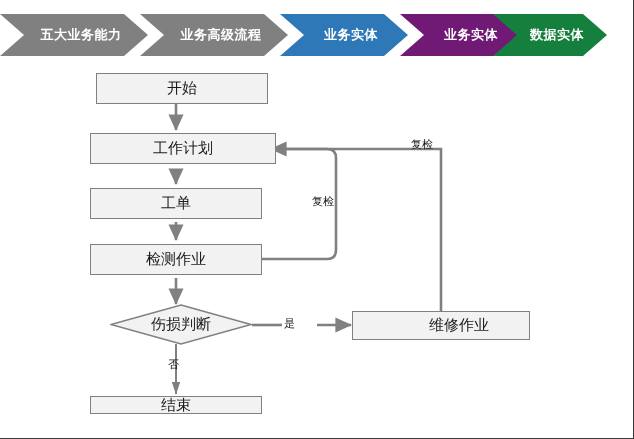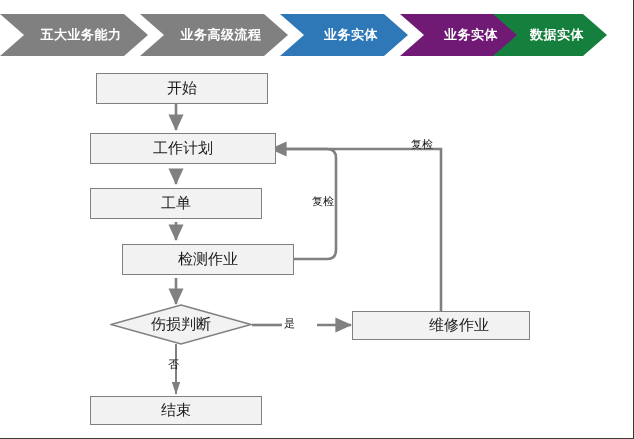--- a/index.html
+++ b/index.html
@@ -167,36 +167,36 @@
     </div>
 
     <div class="node" style="left:90px; top:133px; width:186px; height:31px;">
       <span>工作计划</span>
     </div>
 
     <div class="node" style="left:90px; top:188px; width:172px; height:31px;">
       <span>工单</span>
     </div>
 
-    <div class="node" style="left:90px; top:244px; width:172px; height:31px;margin-left:32px;">
+    <div class="node" style="left:90px; top:244px; width:172px; height:31px;">
       <span>检测作业</span>
     </div>
 
     <div class="diamond-wrap" style="left:110px; top:304px; width:142px; height:41px;text-align:center;">
       <svg width="142" height="41" viewBox="0 0 142 41" style="position:absolute;left:0;top:0;">
         <polygon points="71,1 141,20.5 71,40 1,20.5" fill="#f2f2f2" stroke="#808080" stroke-width="1.5"></polygon>
       </svg>
       <span class="diamond-label">伤损判断</span>
     </div>
 
     <div class="node" style="left:352px; top:311px; width:178px; height:29px;padding-left:36px;">
       <span>维修作业</span>
     </div>
 
-    <div class="node" style="left:90px; top:396px; width:172px; height:29px;">
+    <div class="node" style="left:90px; top:396px; width:172px; height:18px;">
       <span>结束</span>
     </div>
 
     <div class="edge-label" style="left:312px; top:194px;">
       <span>复检</span>
     </div>
 
     <div class="edge-label" style="left:411px; top:137px;">
       <span>复检</span>
     </div>

